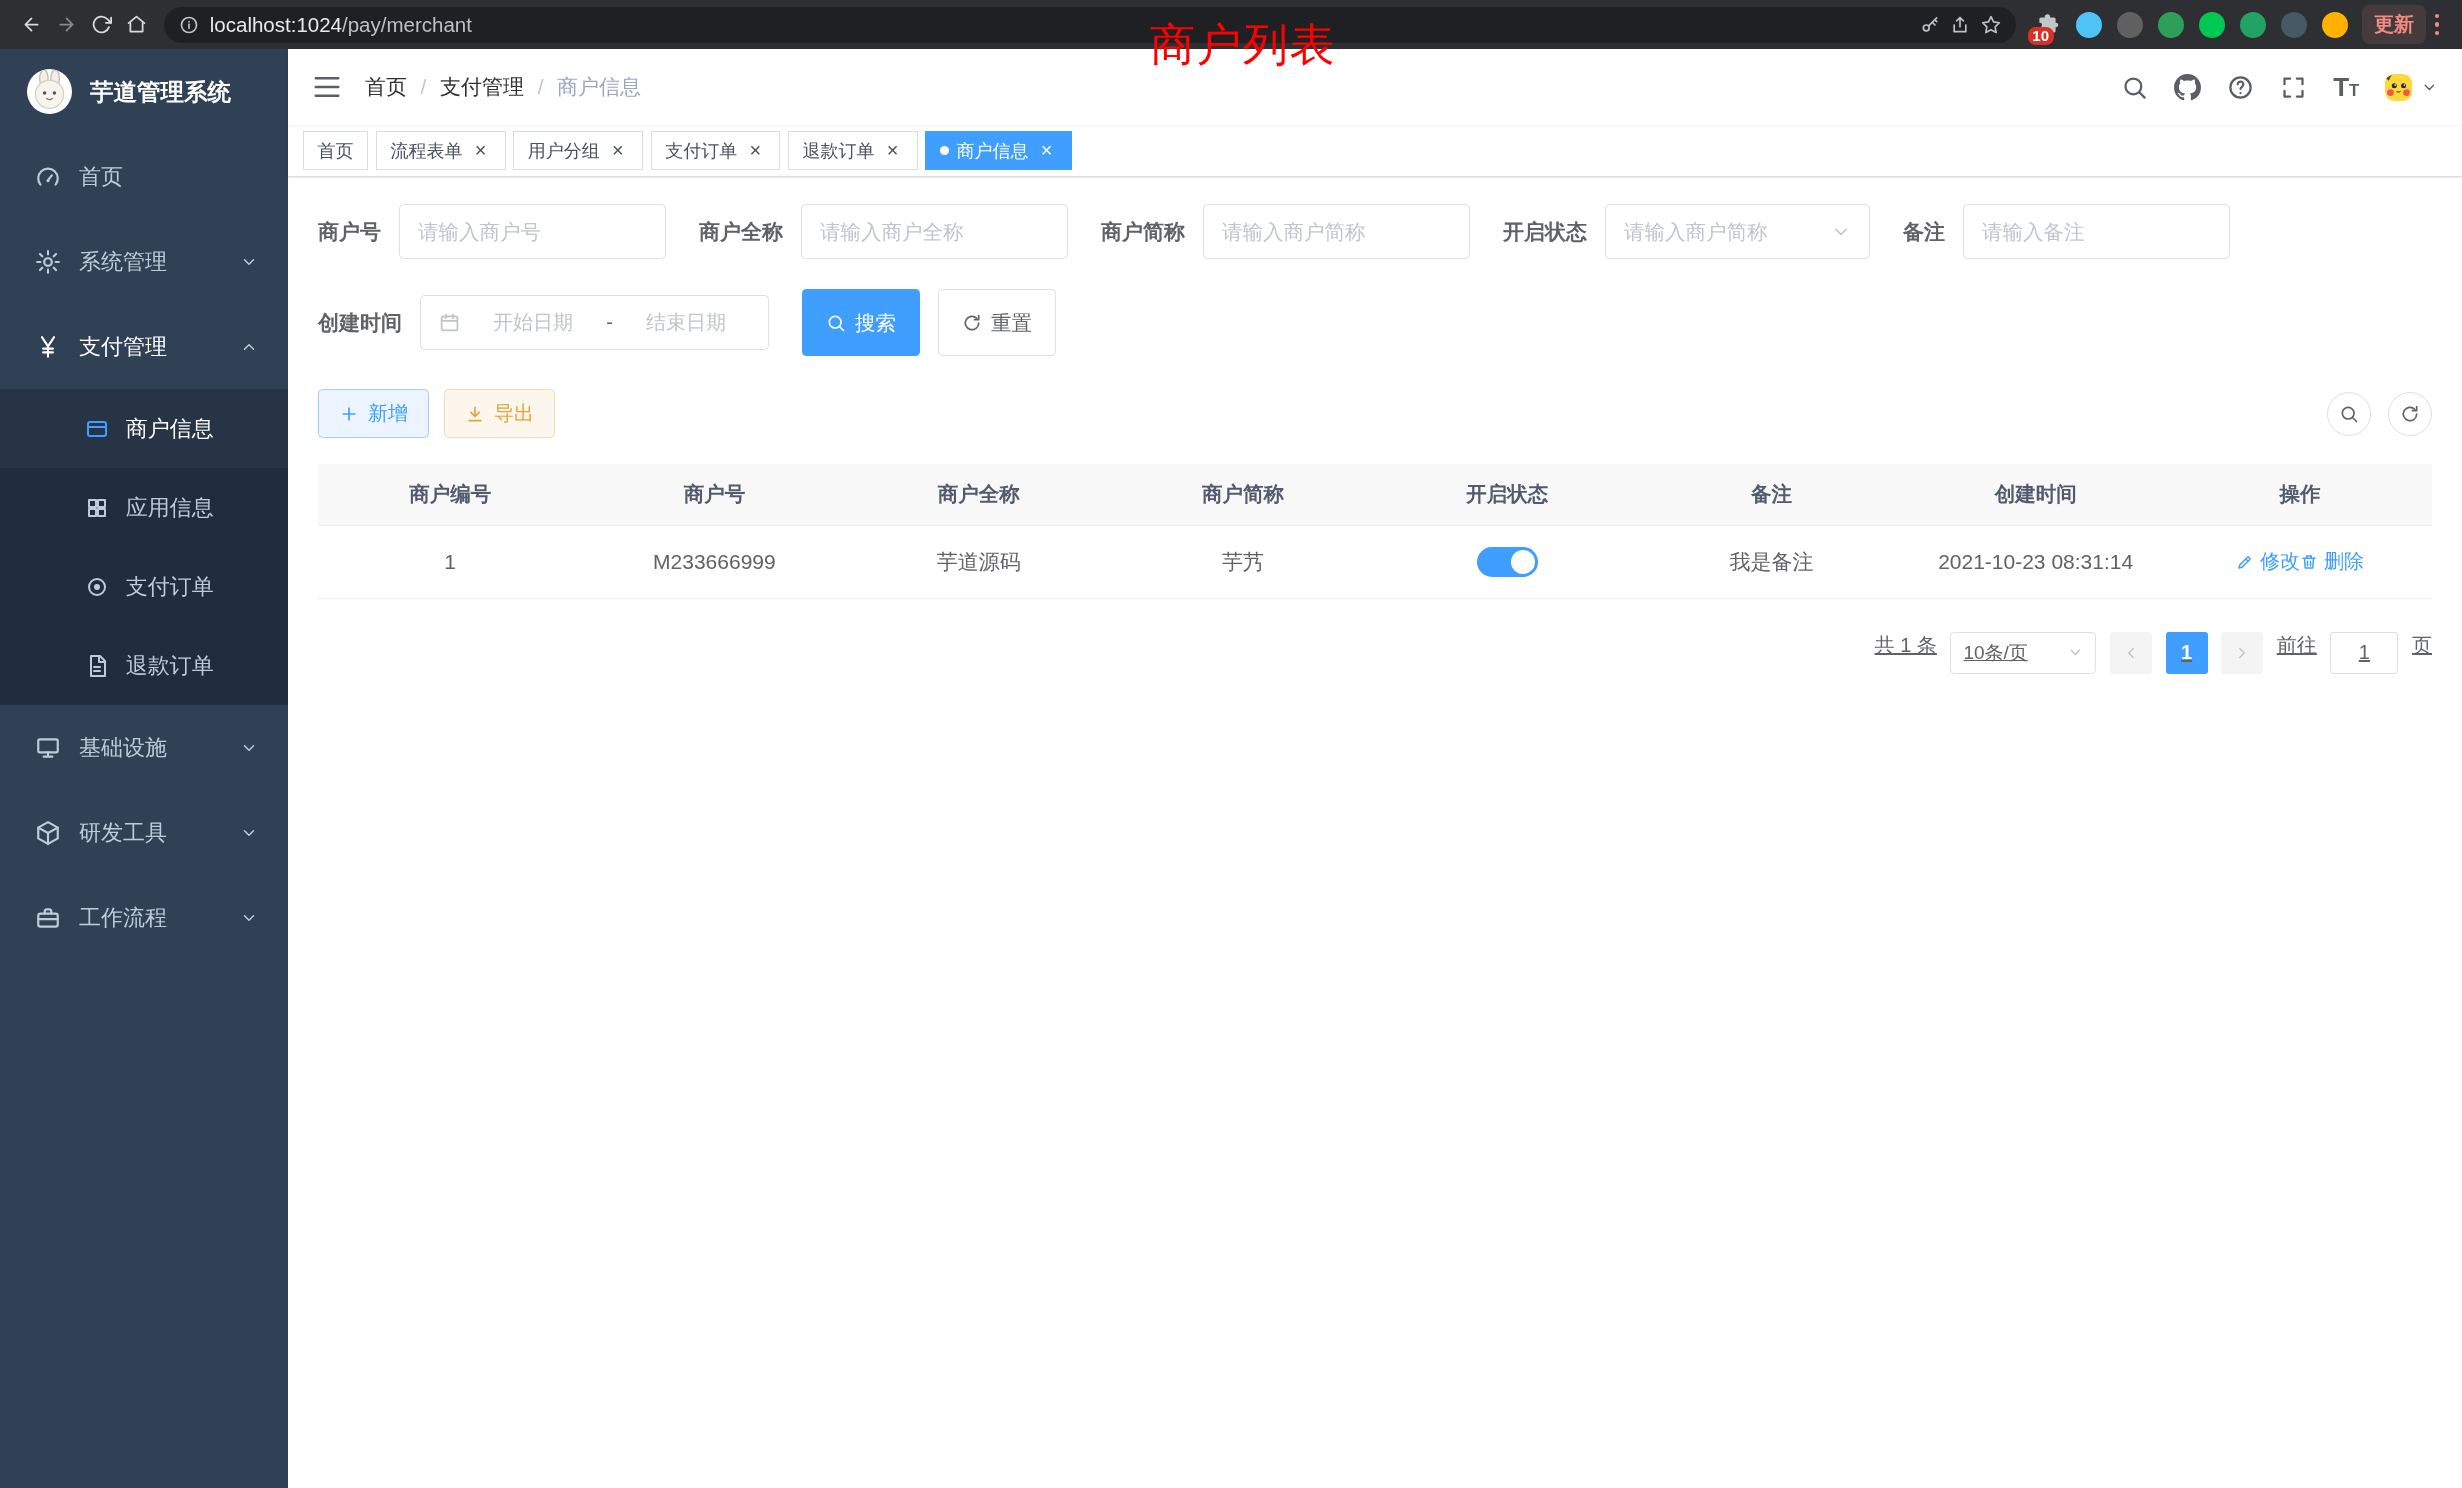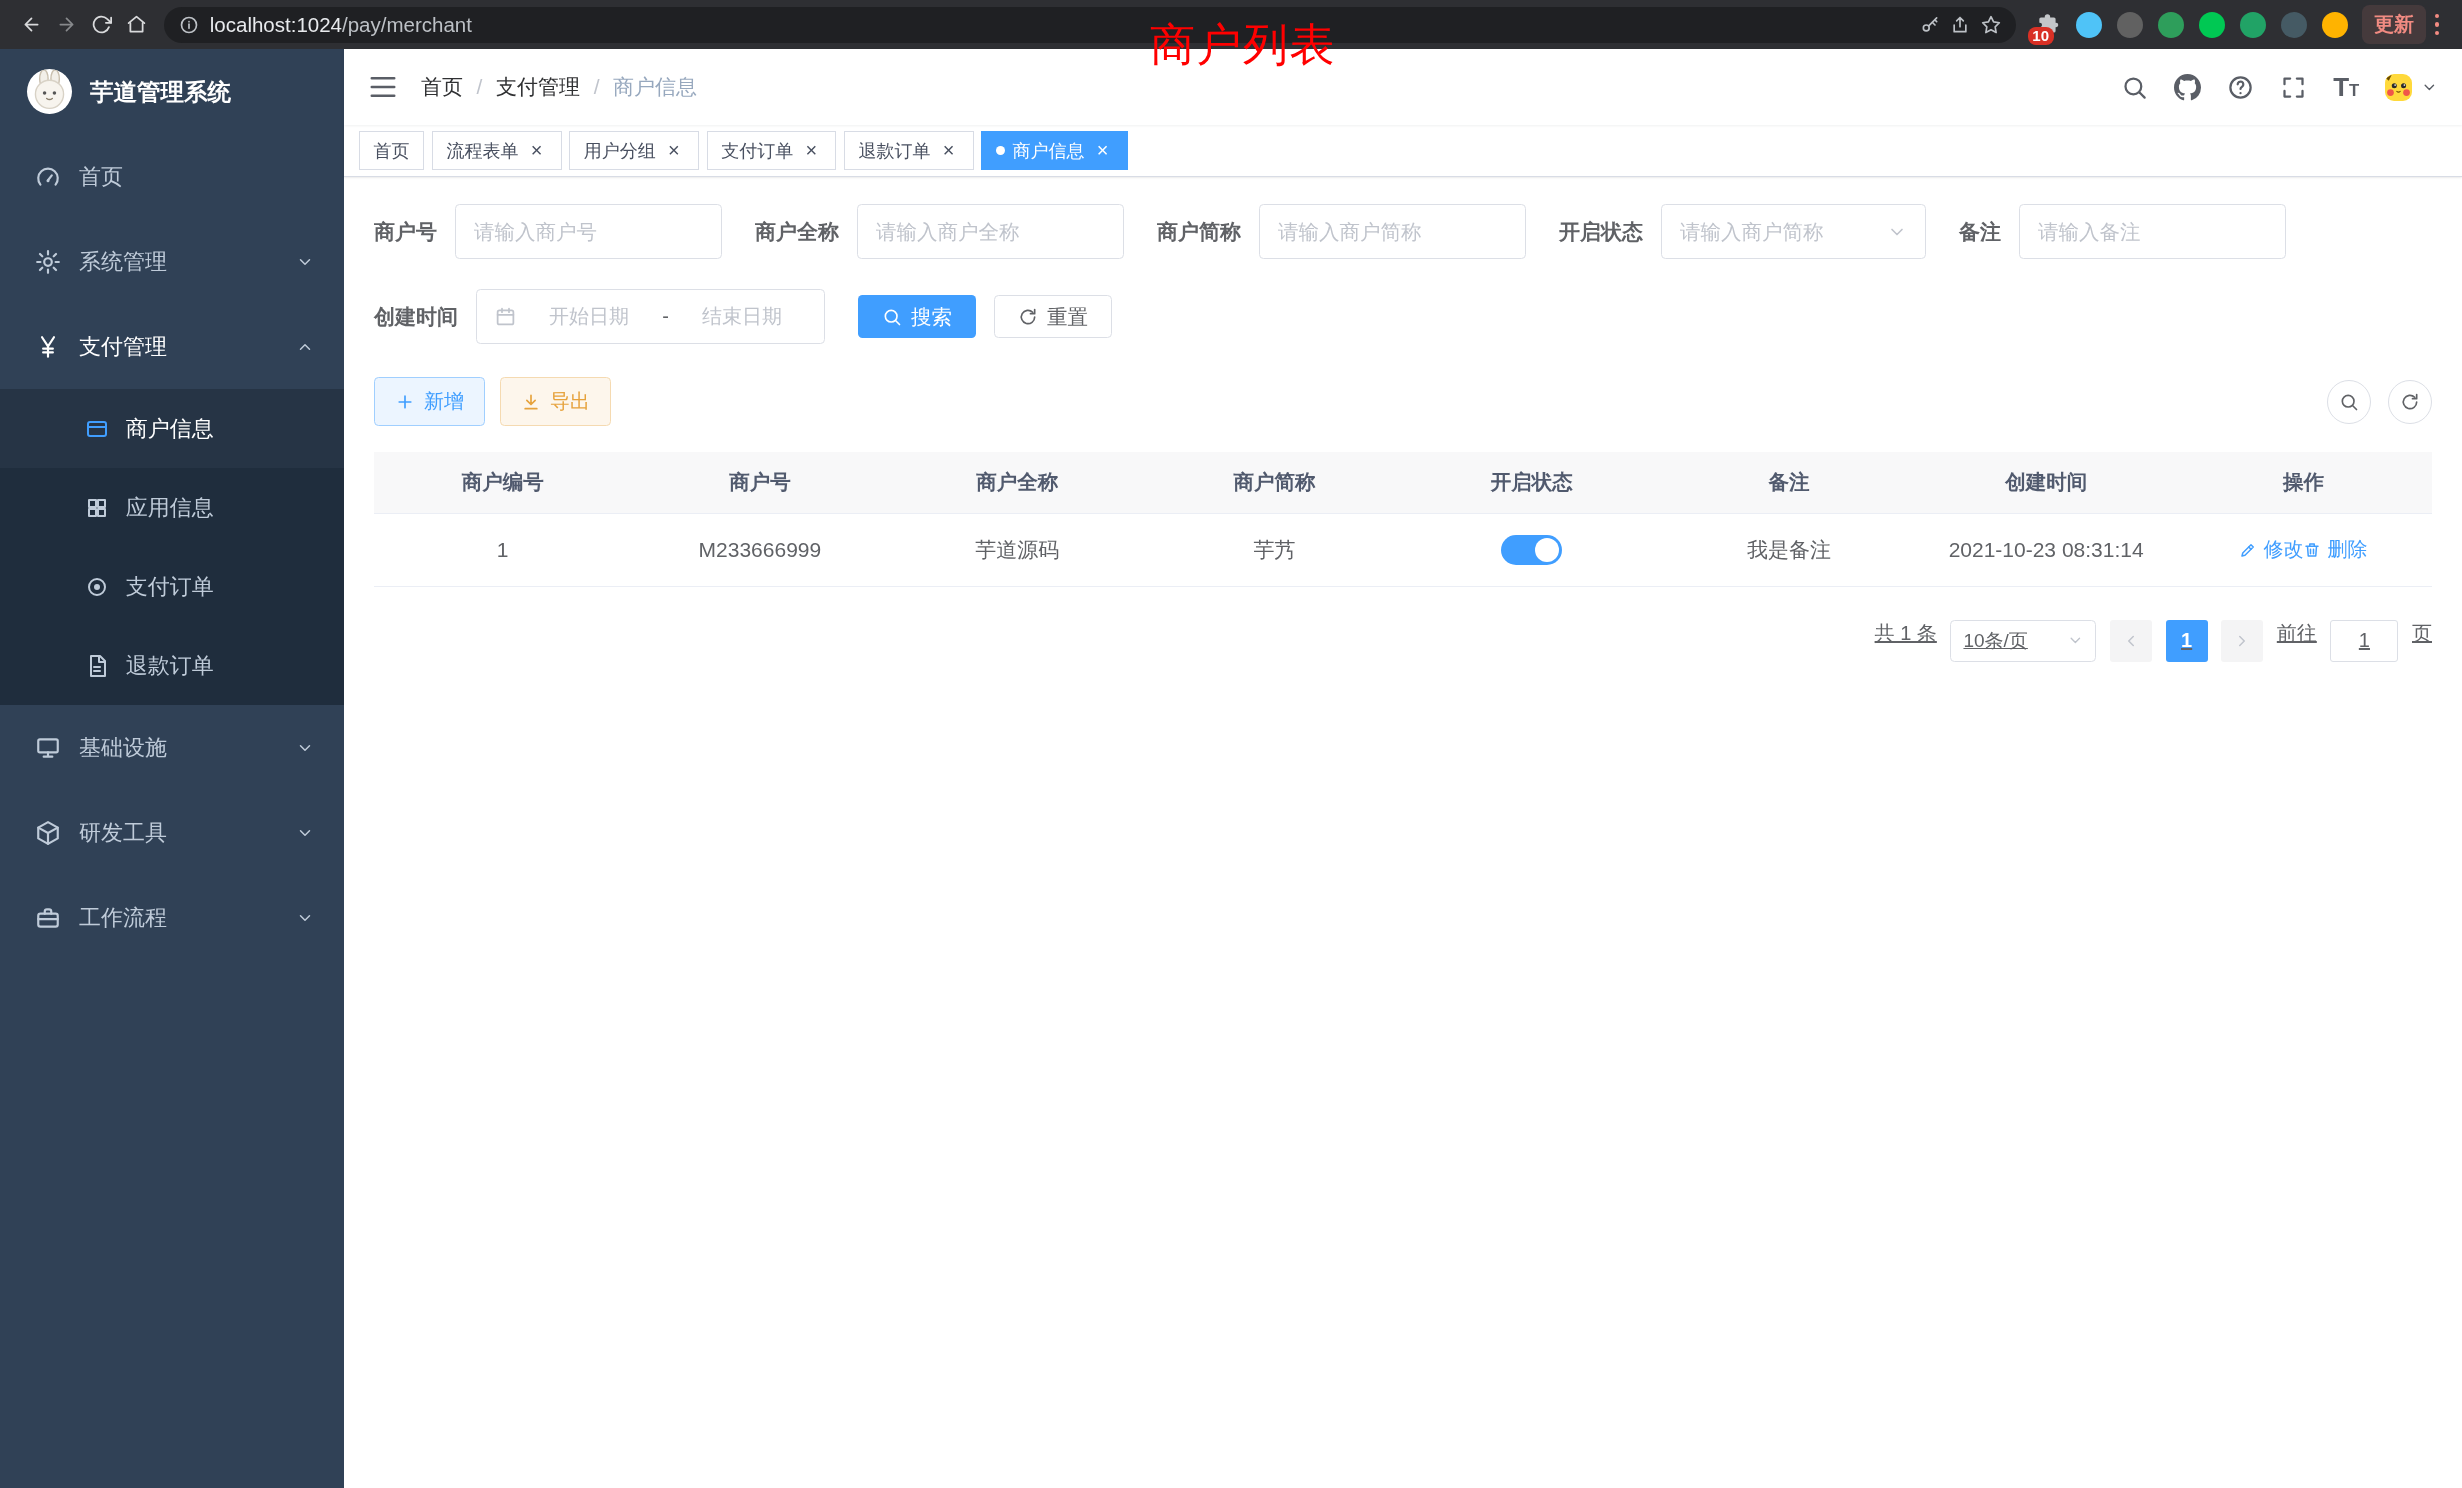--- a/index.html
+++ b/index.html
@@ -27,21 +27,21 @@
   .ext-dot { width: 26px; height: 26px; border-radius: 50%; flex-shrink: 0; }
   .update-pill { color: #f28b82; background: rgba(242,139,130,.12); font-size: 20px; font-weight: 600; padding: 6px 12px; border-radius: 7.6px; margin-left: 4.5px; cursor: pointer; white-space: nowrap; }
   .kebab { display: flex; flex-direction: column; gap: 3.8px; padding: 0 9px; cursor: pointer; }
   .kebab i { width: 4.5px; height: 4.5px; border-radius: 50%; background: #f28b82; }
 
   
   .annotation { position: absolute; top: 15px; left: 1243px; transform: translateX(-50%); font-size: 45px; font-weight: 500; color: #f00; z-index: 99; letter-spacing: 1.5px; white-space: nowrap; }
 
   
   .app { display: flex; height: 1440px; }
-  .sidebar { width: 344px; flex-shrink: 0; background: #304156; color: #bfcbd9; font-family: Liberation Serif, serif; }
+  .sidebar { width: 288px; flex-shrink: 0; background: #304156; color: #bfcbd9; font-family: Liberation Serif, serif; }
   .logo-row { height: 85px; display: flex; align-items: center; gap: 18px; padding: 0 27px; cursor: pointer; }
   .logo-avatar { width: 45px; height: 45px; border-radius: 50%; background: #fff; flex-shrink: 0; }
   .logo-title { color: #fff; font-size: 23.5px; font-weight: 600; white-space: nowrap; }
   .menu-item { height: 85px; display: flex; align-items: center; padding: 0 30px 0 35px; font-size: 22px; cursor: pointer; }
   .menu-item svg.mi { width: 26px; height: 26px; margin-right: 18px; flex-shrink: 0; }
   .menu-item .chev { width: 18px; height: 18px; margin-left: auto; color: #bfcbd9; }
   .menu-item.open .chev { transform: rotate(180deg); }
   .menu-item.active-parent { color: #fff; }
   .submenu { background: #1f2d3d; }
   .sub-item { height: 79px; display: flex; align-items: center; padding-left: 85px; font-size: 22px; color: #bfcbd9; cursor: pointer; }
@@ -85,21 +85,21 @@
   .el-input input::placeholder { color: #c0c4cc; }
   .w-input { width: 267px; }
   .el-select { width: 265px; justify-content: space-between; cursor: pointer; }
   .ph { color: #c0c4cc; font-size: 20.5px; }
   .sel-caret { width: 20px; height: 20px; color: #c0c4cc; flex-shrink: 0; }
   .date-range { width: 349px; gap: 9px; cursor: pointer; }
   .date-range svg { width: 21px; height: 21px; color: #c0c4cc; flex-shrink: 0; }
   .dtext { flex: 1; text-align: center; font-size: 20px; color: #c0c4cc; }
   .date-sep { color: #606266; font-size: 20px; }
 
-  .btn { display: inline-flex; align-items: center; justify-content: center; gap: 9px; height: 43px; padding: 0 23px; border-radius: 4.5px; border: 0.8px solid transparent; font-size: 20.5px; cursor: pointer; white-space: nowrap; }
+  .btn { display: inline-flex; align-items: center; justify-content: center; gap: 9px; height: 67px; padding: 0 23px; border-radius: 4.5px; border: 0.8px solid transparent; font-size: 20.5px; cursor: pointer; white-space: nowrap; }
   .btn svg { width: 20px; height: 20px; }
   .btn-primary { background: #409eff; color: #fff; }
   .btn-default { background: #fff; border-color: #dcdfe6; color: #606266; }
   .btn-sm { height: 49px; padding: 0 20px; font-size: 20px; }
   .btn-plain-primary { background: #ecf5ff; border-color: #a0cfff; color: #409eff; }
   .btn-plain-warning { background: #fdf6ec; border-color: #f5dab1; color: #e6a23c; }
 
   .toolbar-row { display: flex; align-items: center; gap: 15px; margin: 3px 0 26px 0; }
   .tool-right { margin-left: auto; display: flex; gap: 16.7px; }
   .circle-btn { width: 44px; height: 44px; border-radius: 50%; border: 0.8px solid #dcdfe6; background: #fff; color: #606266; display: flex; align-items: center; justify-content: center; cursor: pointer; }

